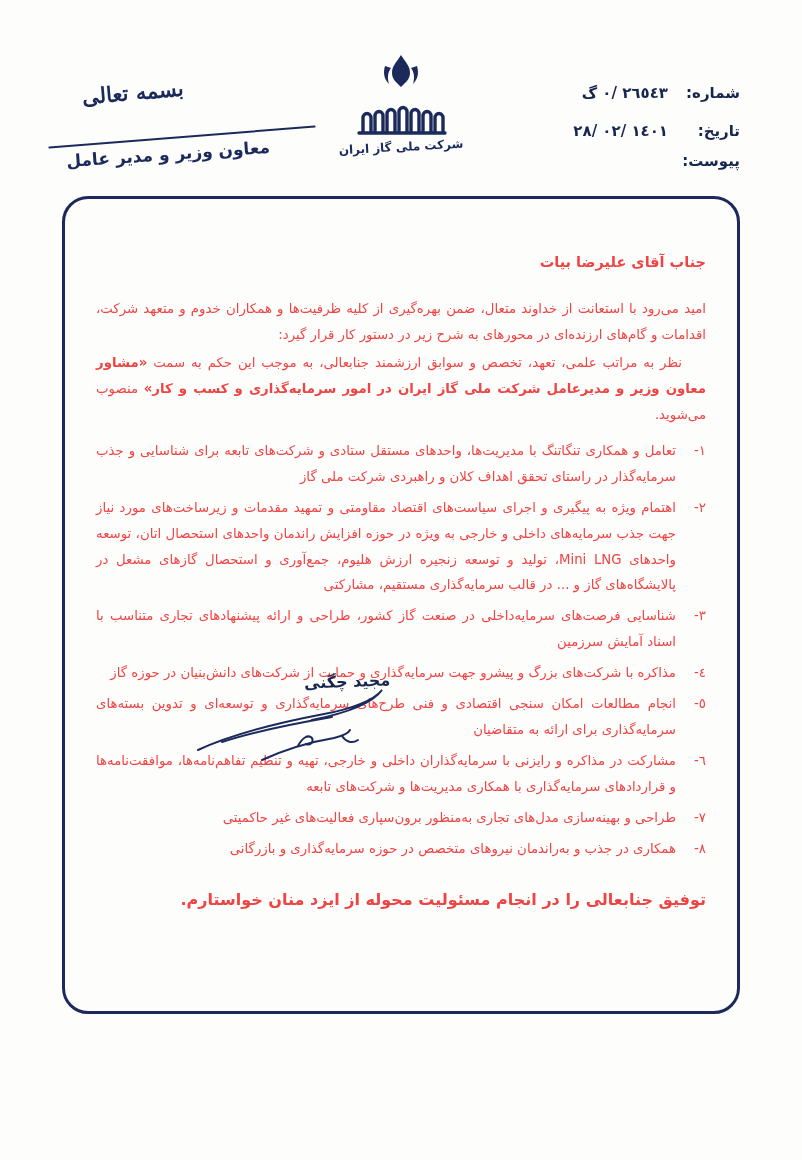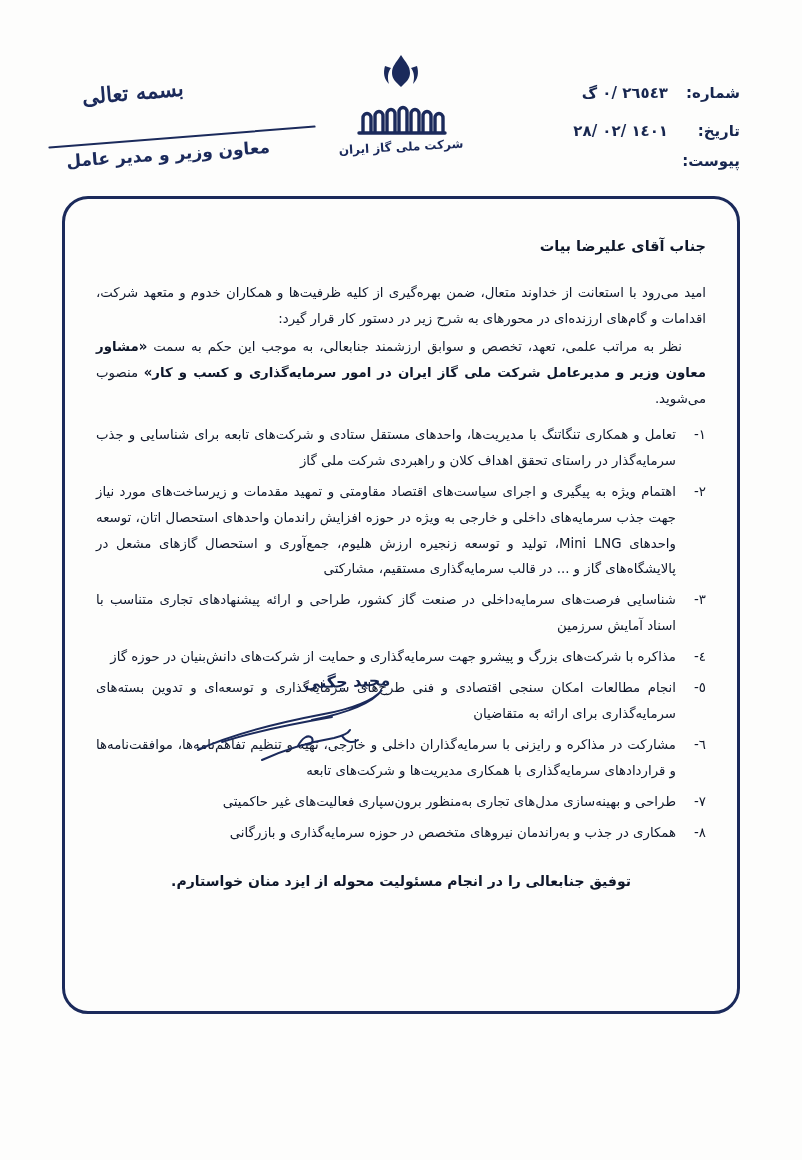--- a/index.html
+++ b/index.html
@@ -126,28 +126,28 @@
     left: 62px;
     width: 678px;
     height: 818px;
     border: 3px solid #1b2a5b;
     border-radius: 26px;
     box-sizing: border-box;
   }
 
   .content {
     position: absolute;
-    top: 232px;
+    top: 248px;
     left: 96px;
     width: 610px;
     direction: rtl;
     text-align: justify;
     font-size: 13.3px;
     line-height: 1.95;
-    color: #0f172a;
+    color: #ef4444;
   }
 
   .salutation {
     font-weight: 700;
     font-size: 14.5px;
     text-align: right;
     margin-bottom: 20px;
   }
 
   .para {
@@ -175,22 +175,22 @@
     right: 0;
     top: 0;
     width: 26px;
     text-align: right;
     font-weight: 400;
   }
 
   .closing {
     margin-top: 22px;
     font-weight: 700;
-    text-align: center;
-    font-size: 14px;
+    text-align: right;
+    font-size: 16px;
   }
 
   
   .sign-block {
     position: absolute;
     top: 672px;
     right: 330px;
     width: 250px;
     text-align: center;
     direction: rtl;

